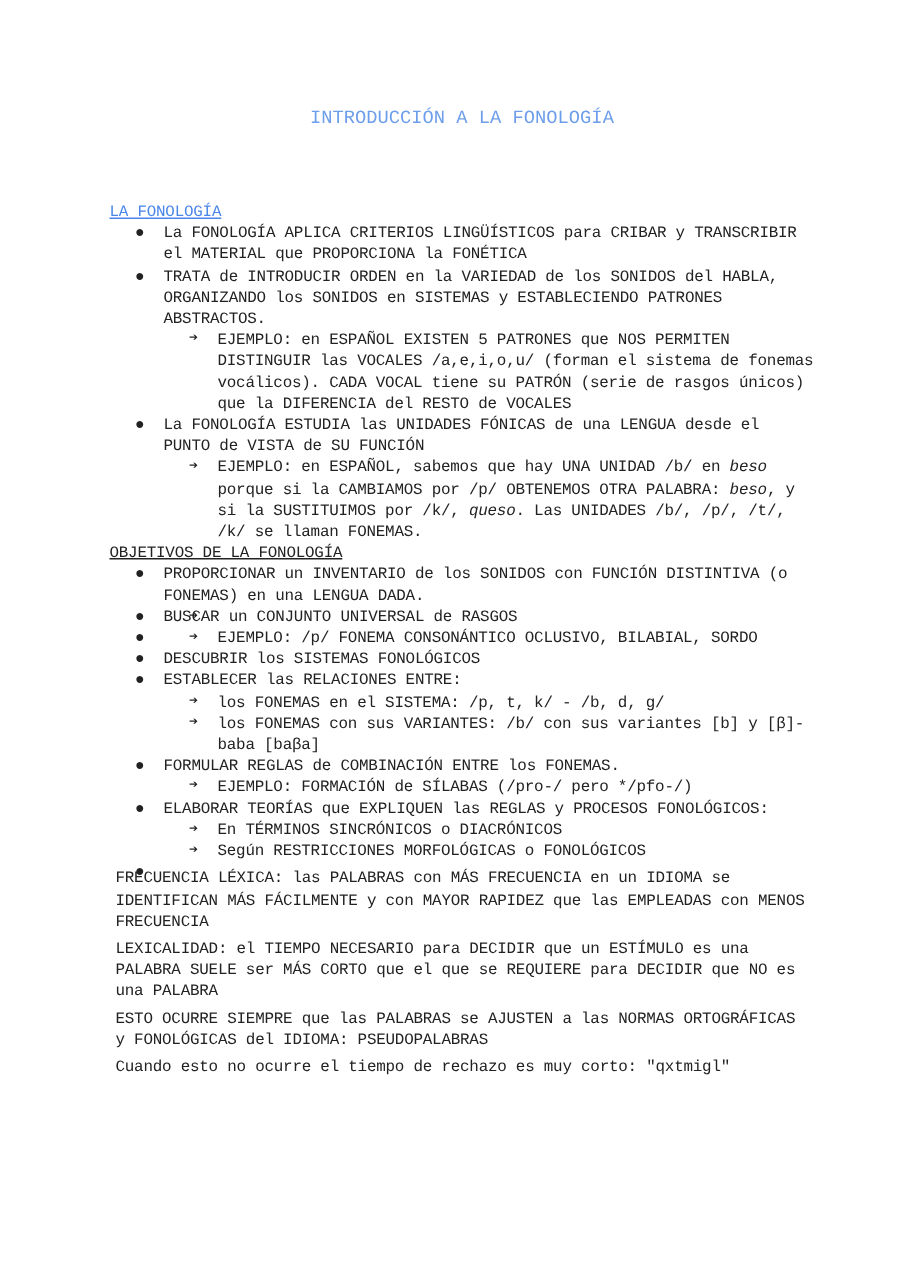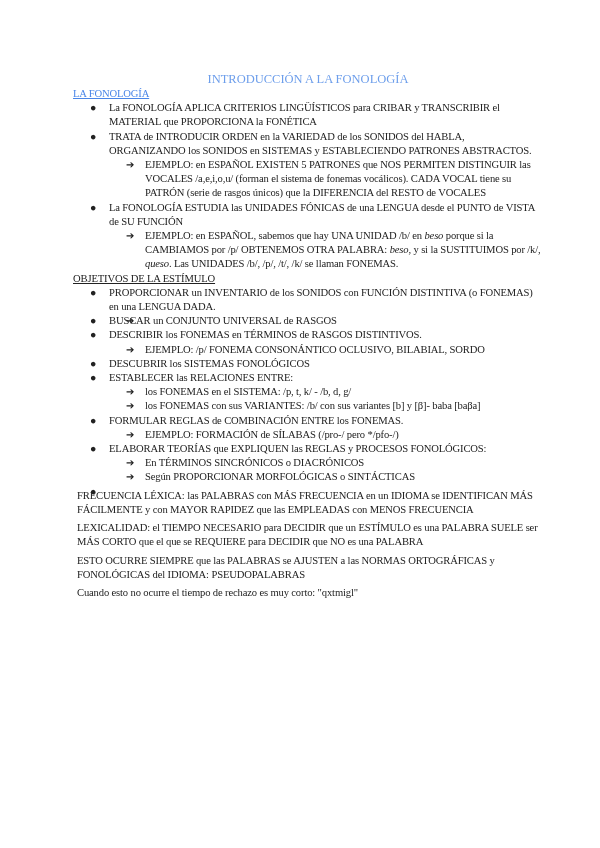--- a/index.html
+++ b/index.html
@@ -1,27 +1,27 @@
 <!DOCTYPE html>
 <html><head>
 <meta charset="utf-8">
 <style>
   html, body { margin: 0; padding: 0; background: #ffffff; }
   body { width: 600px; height: 848px; position: relative; overflow: hidden; }
   .page {
     position: absolute; left: 73px; top: 71px; width: 470px;
-    font-family: Liberation Serif, serif;
+    font-family: Liberation Mono, monospace;
     font-size: 10.6px; line-height: 14.2px; color: #222222;
     letter-spacing: -0.15px;
   }
   .title {
     text-align: center; color: #6d9eeb; font-size: 12.5px;
     line-height: 16px; margin-left: 0; letter-spacing: 0;
   }
-  .h-link { color: #4a86e8; text-decoration: underline; display: inline-block; }
+  .h-link { color: #4a86e8; text-decoration: underline; display: inline-block; margin-top: 48px; }
   .h-plain { color: #222; text-decoration: underline; display: inline-block; }
   ul { margin: 0; padding: 0; list-style: none; }
   li { position: relative; }
   .b1 { padding-left: 36px; }
   .b1 > .mk { position: absolute; left: 17px; top: 0; }
   .b2 { padding-left: 72px; }
   .b2 > .mk { position: absolute; left: 53px; top: 0; font-size: 10px; }
   .p { margin: 4px; }
   em { font-style: italic; }
 </style>
@@ -33,36 +33,36 @@
 
   <div><span class="h-link">LA FONOLOGÍA</span></div>
   <ul>
     <li class="b1"><span class="mk">●</span><span>La FONOLOGÍA APLICA CRITERIOS LINGÜÍSTICOS para CRIBAR y TRANSCRIBIR el MATERIAL que PROPORCIONA la FONÉTICA</span></li>
     <li class="b1"><span class="mk">●</span><span>TRATA de INTRODUCIR ORDEN en la VARIEDAD de los SONIDOS del HABLA, ORGANIZANDO los SONIDOS en SISTEMAS y ESTABLECIENDO PATRONES ABSTRACTOS.</span></li>
     <li class="b2"><span class="mk">➔</span><span>EJEMPLO: en ESPAÑOL EXISTEN 5 PATRONES que NOS PERMITEN DISTINGUIR las VOCALES /a,e,i,o,u/ (forman el sistema de fonemas vocálicos). CADA VOCAL tiene su PATRÓN (serie de rasgos únicos) que la DIFERENCIA del RESTO de VOCALES</span></li>
     <li class="b1"><span class="mk">●</span><span>La FONOLOGÍA ESTUDIA las UNIDADES FÓNICAS de una LENGUA desde el PUNTO de VISTA de SU FUNCIÓN</span></li>
     <li class="b2"><span class="mk">➔</span><span>EJEMPLO: en ESPAÑOL, sabemos que hay UNA UNIDAD /b/ en </span><em>beso</em><span> porque si la CAMBIAMOS por /p/ OBTENEMOS OTRA PALABRA: </span><em>beso</em><span>, y si la SUSTITUIMOS por /k/, </span><em>queso</em><span>. Las UNIDADES /b/, /p/, /t/, /k/ se llaman FONEMAS.</span></li>
   </ul>
 
-  <div><span class="h-plain">OBJETIVOS DE LA ESTÍMULO</span></div>
+  <div><span class="h-plain">OBJETIVOS DE LA FONOLOGÍA</span></div>
   <ul>
     <li class="b1"><span class="mk">●</span><span>PROPORCIONAR un INVENTARIO de los SONIDOS con FUNCIÓN DISTINTIVA (o FONEMAS) en una LENGUA DADA.</span></li>
     <li class="b2"><span class="mk">➔</span></li>
     <li class="b1"><span class="mk">●</span><span>BUSCAR un CONJUNTO UNIVERSAL de RASGOS</span></li>
-    <li class="b1"><span class="mk">●</span><span>DESCRIBIR los FONEMAS en TÉRMINOS de RASGOS DISTINTIVOS.</span></li>
+    <li class="b1"><span class="mk">●</span></li>
     <li class="b2"><span class="mk">➔</span><span>EJEMPLO: /p/ FONEMA CONSONÁNTICO OCLUSIVO, BILABIAL, SORDO</span></li>
     <li class="b1"><span class="mk">●</span><span>DESCUBRIR los SISTEMAS FONOLÓGICOS</span></li>
     <li class="b1"><span class="mk">●</span><span>ESTABLECER las RELACIONES ENTRE:</span></li>
     <li class="b2"><span class="mk">➔</span><span>los FONEMAS en el SISTEMA: /p, t, k/ - /b, d, g/</span></li>
     <li class="b2"><span class="mk">➔</span><span>los FONEMAS con sus VARIANTES: /b/ con sus variantes [b] y  [β]- baba [baβa]</span></li>
     <li class="b1"><span class="mk">●</span><span>FORMULAR REGLAS de COMBINACIÓN ENTRE los FONEMAS.</span></li>
     <li class="b2"><span class="mk">➔</span><span>EJEMPLO: FORMACIÓN de SÍLABAS (/pro-/ pero */pfo-/)</span></li>
     <li class="b1"><span class="mk">●</span><span>ELABORAR TEORÍAS que EXPLIQUEN las REGLAS y PROCESOS FONOLÓGICOS:</span></li>
     <li class="b2"><span class="mk">➔</span><span>En TÉRMINOS SINCRÓNICOS o DIACRÓNICOS</span></li>
-    <li class="b2"><span class="mk">➔</span><span>Según PROPORCIONAR MORFOLÓGICAS o SINTÁCTICAS</span></li>
+    <li class="b2"><span class="mk">➔</span><span>Según RESTRICCIONES MORFOLÓGICAS o FONOLÓGICOS</span></li>
     <li class="b1"><span class="mk">●</span></li>
   </ul>
 
   <p class="p">FRECUENCIA LÉXICA: las PALABRAS con MÁS FRECUENCIA en un IDIOMA se IDENTIFICAN MÁS FÁCILMENTE y con MAYOR RAPIDEZ que las EMPLEADAS con MENOS FRECUENCIA</p>
   <p class="p">LEXICALIDAD: el TIEMPO NECESARIO para DECIDIR que un ESTÍMULO es una PALABRA SUELE ser MÁS CORTO que el que se REQUIERE para DECIDIR que NO es una PALABRA</p>
   <p class="p">ESTO OCURRE SIEMPRE que las PALABRAS se AJUSTEN a las NORMAS ORTOGRÁFICAS y FONOLÓGICAS del IDIOMA: PSEUDOPALABRAS</p>
   <p class="p">Cuando esto no ocurre el tiempo de rechazo es muy corto: "qxtmigl"</p>
 </div>
 
 </body></html>

